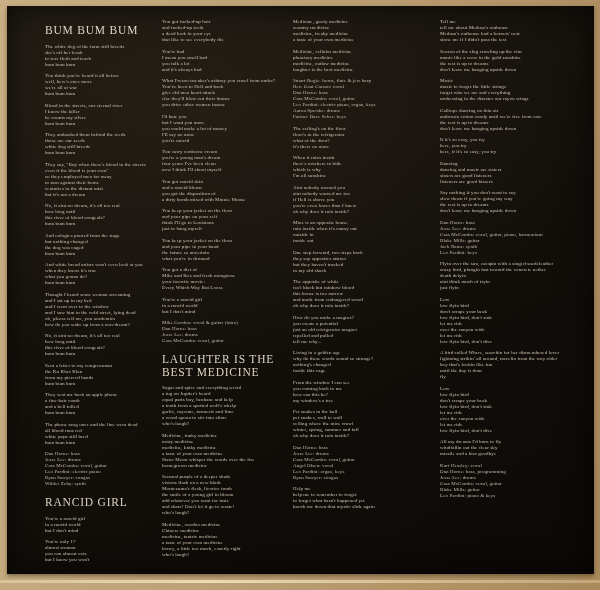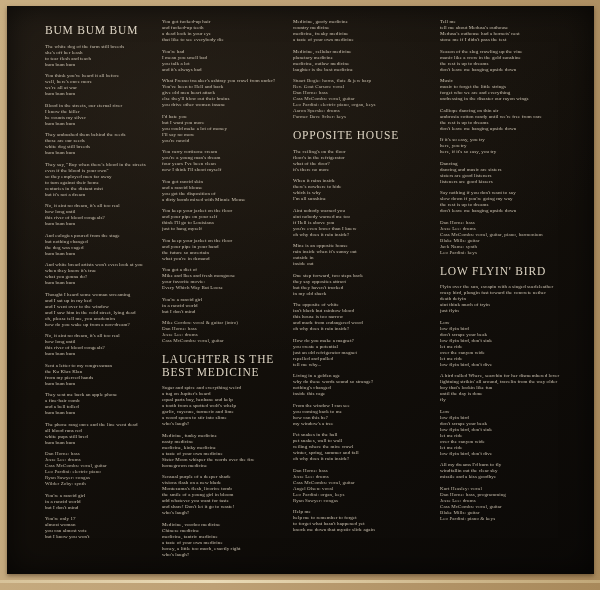--- a/index.html
+++ b/index.html
@@ -128,20 +128,21 @@
           <div>bum bum bum</div>
         </div>
         <div class="credits">
           <div>Dan Horne: bass</div>
           <div>Jesse Lee: drums</div>
           <div>Cass McCombs: vocal, guitar</div>
           <div>Leo Pardini: electric piano</div>
           <div>Ryan Sawyer: congas</div>
           <div>Wilder Zoby: synth</div>
         </div>
+        <div class="song-title">RANCID GIRL</div>
         <div class="stanza">
           <div>You're a rancid girl</div>
           <div>in a rancid world</div>
           <div>but I don't mind</div>
         </div>
         <div class="stanza">
           <div>You're only 17</div>
           <div>almost woman</div>
           <div>you can almost vote</div>
           <div>but I know you won't</div>
@@ -266,21 +267,20 @@
         </div>
         <div class="credits">
           <div>Stuart Bogie: horns, flute &amp; jew harp</div>
           <div>Rev. Goat Carson: vocal</div>
           <div>Dan Horne: bass</div>
           <div>Cass McCombs: vocal, guitar</div>
           <div>Leo Pardini: electric piano, organ, keys</div>
           <div>Aaron Sperske: drums</div>
           <div>Farmer Dave Scher: keys</div>
         </div>
-        <div class="song-title">OPPOSITE HOUSE</div>
         <div class="stanza">
           <div>The ceiling's on the floor</div>
           <div>floor's in the refrigerator</div>
           <div>what of the door?</div>
           <div>it's there no more</div>
         </div>
         <div class="stanza">
           <div>When it rains inside</div>
           <div>there's nowhere to hide</div>
           <div>which is why</div>
@@ -396,21 +396,20 @@
           <div>don't leave me hanging upside down</div>
         </div>
         <div class="credits">
           <div>Dan Horne: bass</div>
           <div>Jesse Lee: drums</div>
           <div>Cass McCombs: vocal, guitar, piano, harmonium</div>
           <div>Blake Mills: guitar</div>
           <div>Jack Name: synth</div>
           <div>Leo Pardini: keys</div>
         </div>
-        <div class="song-title">LOW FLYIN' BIRD</div>
         <div class="stanza">
           <div>Flyin over the sun, escapin with a singed suedeleather</div>
           <div>crazy bird, plungin fast toward the concrete nether</div>
           <div>death defyin</div>
           <div>aint think much of tryin</div>
           <div>just flyin</div>
         </div>
         <div class="stanza">
           <div>Low</div>
           <div>low flyin bird</div>

